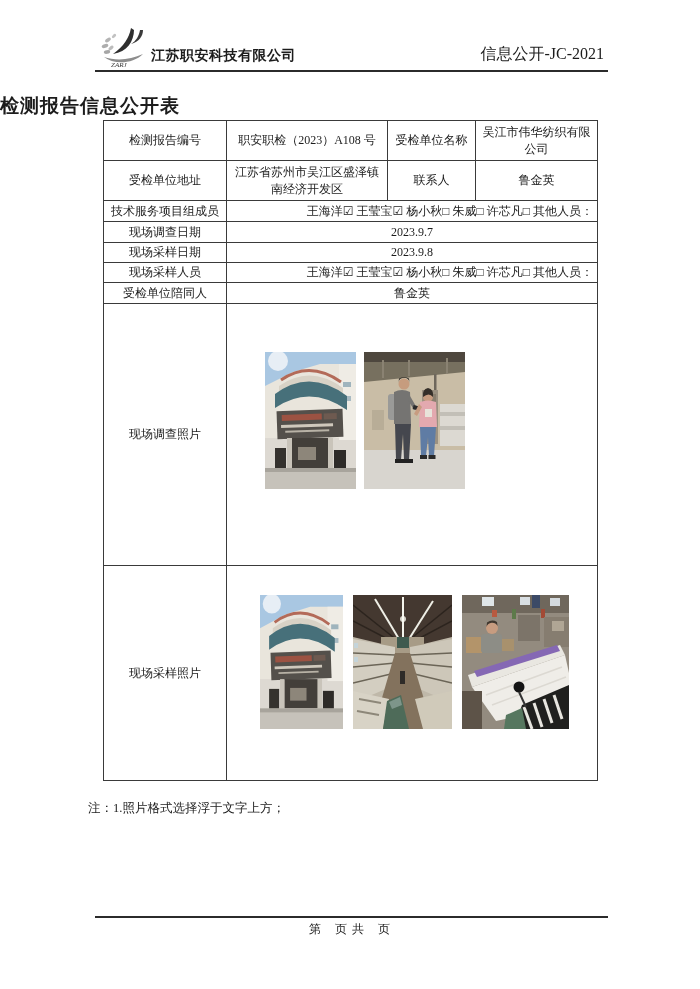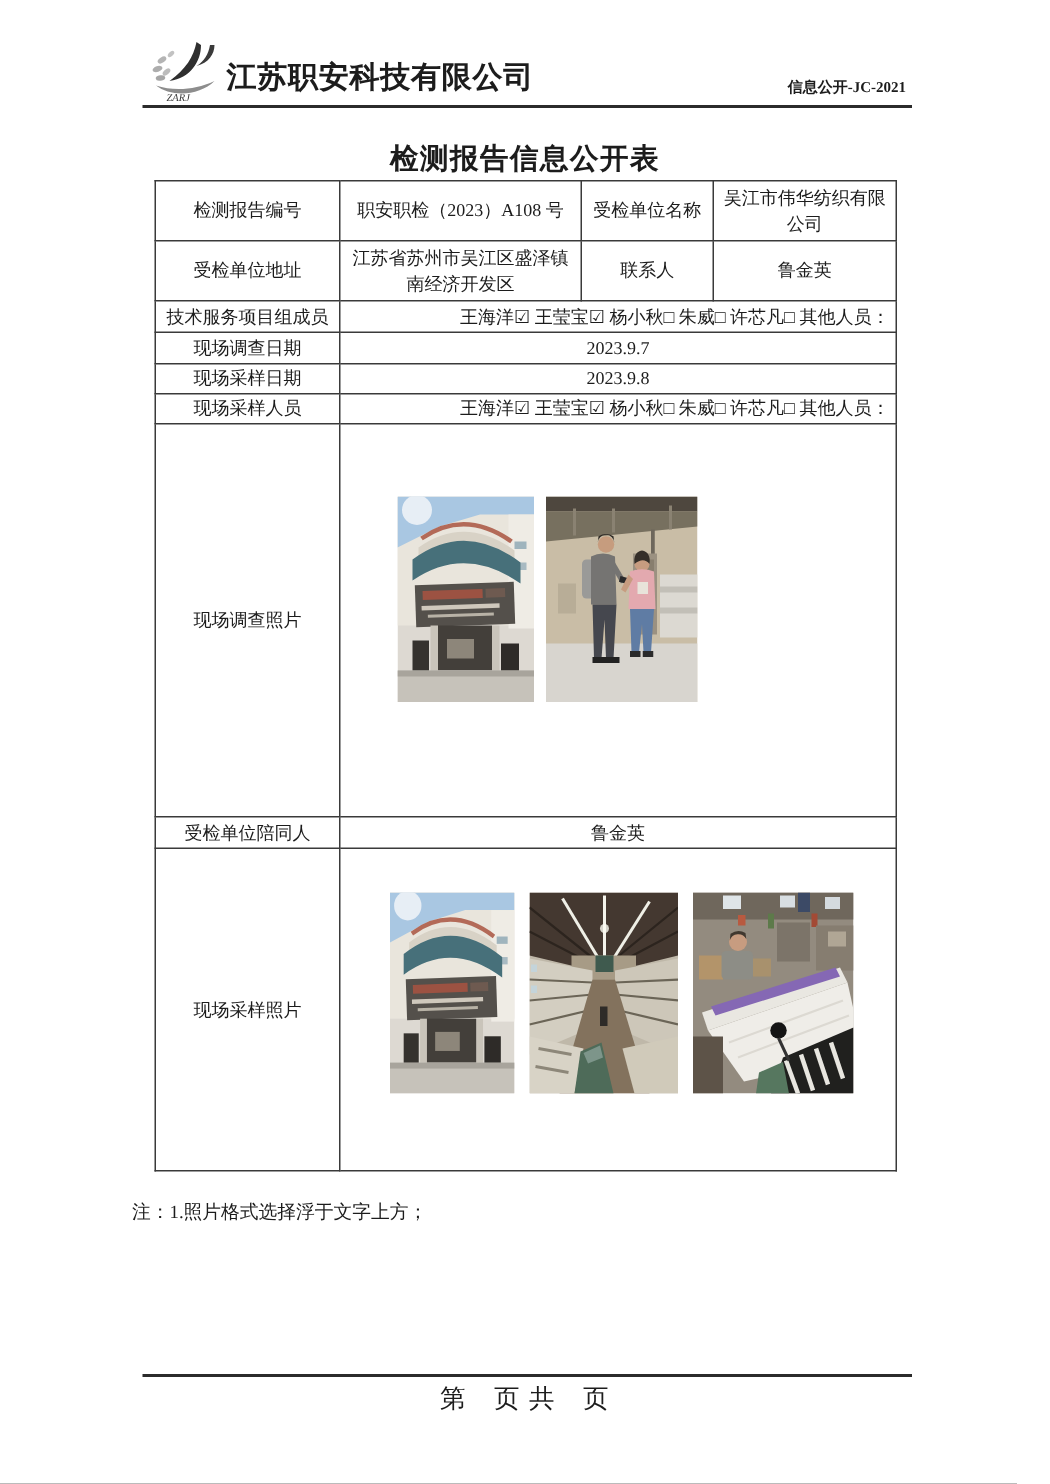--- a/index.html
+++ b/index.html
@@ -6,43 +6,43 @@
   html,body { background:#888; }
   .page {
     width:700px; height:989px; background:#ffffff; position:relative;
     margin:0 auto; overflow:hidden;
     font-family:"Liberation Serif","DejaVu Serif",serif; color:#1c1c1c;
   }
   
   .header { position:absolute; left:95px; top:27px; width:513px; height:45px;
             border-bottom:2px solid #2b2b2b; }
   .logo-wrap { position:absolute; left:2px; top:0; width:54px; height:43px; }
-  .company { position:absolute; left:56px; bottom:5px; font-size:20px; font-weight:bold; letter-spacing:0.5px; }
-  .docnum  { position:absolute; right:4px; bottom:5px; font-size:10px; font-weight:bold; }
-  
-  .title { position:absolute; top:93px; left:0; width:700px; text-align:center;
+  .company { position:absolute; left:56px; bottom:5px; font-size:14px; font-weight:bold; letter-spacing:0.5px; }
+  .docnum  { position:absolute; right:4px; bottom:5px; font-size:16px; font-weight:normal; }
+  
+  .title { position:absolute; top:93px; left:0; width:700px; text-align:left;
            font-size:19px; font-weight:bold; letter-spacing:1px; }
   
   table.form { position:absolute; left:103px; top:120px; width:494px;
                border-collapse:collapse; table-layout:fixed; }
   td { border:1px solid #3a3a3a; font-size:12px; text-align:center;
        vertical-align:middle; padding:1px 4px; line-height:1.35; }
   td.left { text-align:right; padding-left:7px; }
   td.pre { white-space:pre-line; }
   td.photo-cell { vertical-align:middle; padding:0; }
   .photo-row { display:flex; align-items:center; }
   .photo-row.r1 { margin-left:38px; gap:8px; transform:translateY(-14px); }
   .photo-row.r2 { margin-left:33px; gap:10px; transform:translateY(-11px); }
   .photo-row svg { display:block; }
   
   .note { position:absolute; left:88px; top:800px; font-size:12.5px; }
   .footer-rule { position:absolute; left:95px; top:916px; width:513px;
                  border-top:2px solid #2b2b2b; }
   .footer-text { position:absolute; left:0; top:921px; width:700px;
-                 text-align:center; font-size:17px; letter-spacing:1px; }
+                 text-align:center; font-size:12px; letter-spacing:1px; }
 </style>
 </head>
 <body>
 
 <div class="page">
 
   <div class="header">
     <div class="logo-wrap">
       <svg width="54" height="43" viewBox="0 0 54 43">
         <ellipse cx="11" cy="13" rx="3.2" ry="1.8" fill="#b4b4b4" transform="rotate(-32 11 13)"></ellipse>
@@ -91,20 +91,25 @@
       <td colspan="3">2023.9.7</td>
     </tr>
     <tr style="height:20px">
       <td>现场采样日期</td>
       <td colspan="3">2023.9.8</td>
     </tr>
     <tr style="height:20px">
       <td>现场采样人员</td>
       <td colspan="3" class="left">王海洋☑ 王莹宝☑ 杨小秋□ 朱威□ 许芯凡□ 其他人员：</td>
     </tr>
+    <tr style="height:21px">
+      <td>受检单位陪同人</td>
+      <td colspan="3">鲁金英</td>
+    </tr>
+
     <tr style="height:262px">
       <td>现场调查照片</td>
       <td colspan="3" class="photo-cell">
         <div class="photo-row r1">
 
           <svg width="91" height="137" viewBox="0 0 91 137">
             <rect width="91" height="137" fill="#ddd9d2"></rect>
             <rect width="91" height="86" fill="#e9e5dc"></rect>
             <path d="M0 0 H91 V12 H55 L28 20 L0 34 Z" fill="#a9c7e2"></path>
             <circle cx="13" cy="9" r="10" fill="#edf2f7" opacity="0.9"></circle>
@@ -162,25 +167,20 @@
             <rect x="61" y="57" width="7" height="8" fill="#e8e3da"></rect>
             <path d="M55 52 L50 62 L53 64 L58 55 Z" fill="#c79c80"></path>
             <path d="M56 75 H72 L70 104 H65 L64 85 L62 104 H57 Z" fill="#5f7ca4"></path>
             <rect x="56" y="103" width="7" height="4" fill="#2a2a2a"></rect>
             <rect x="64.5" y="103" width="7" height="4" fill="#2a2a2a"></rect>
           </svg>
         </div>
       </td>
     </tr>
 
-    <tr style="height:21px">
-      <td>受检单位陪同人</td>
-      <td colspan="3">鲁金英</td>
-    </tr>
-
     <tr style="height:215px">
       <td>现场采样照片</td>
       <td colspan="3" class="photo-cell">
         <div class="photo-row r2">
 
           <svg width="83" height="134" viewBox="0 0 91 137" preserveAspectRatio="none">
             <rect width="91" height="137" fill="#ddd9d2"></rect>
             <rect width="91" height="86" fill="#e9e5dc"></rect>
             <path d="M0 0 H91 V12 H55 L28 20 L0 34 Z" fill="#a9c7e2"></path>
             <circle cx="13" cy="9" r="10" fill="#edf2f7" opacity="0.9"></circle>

